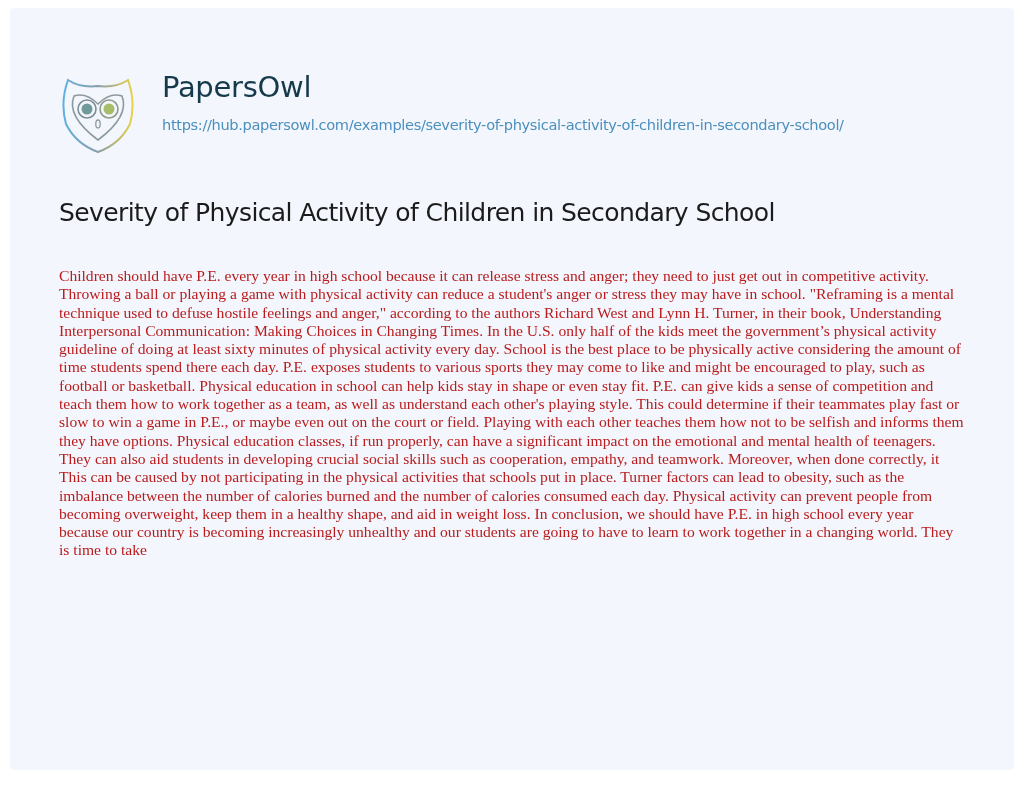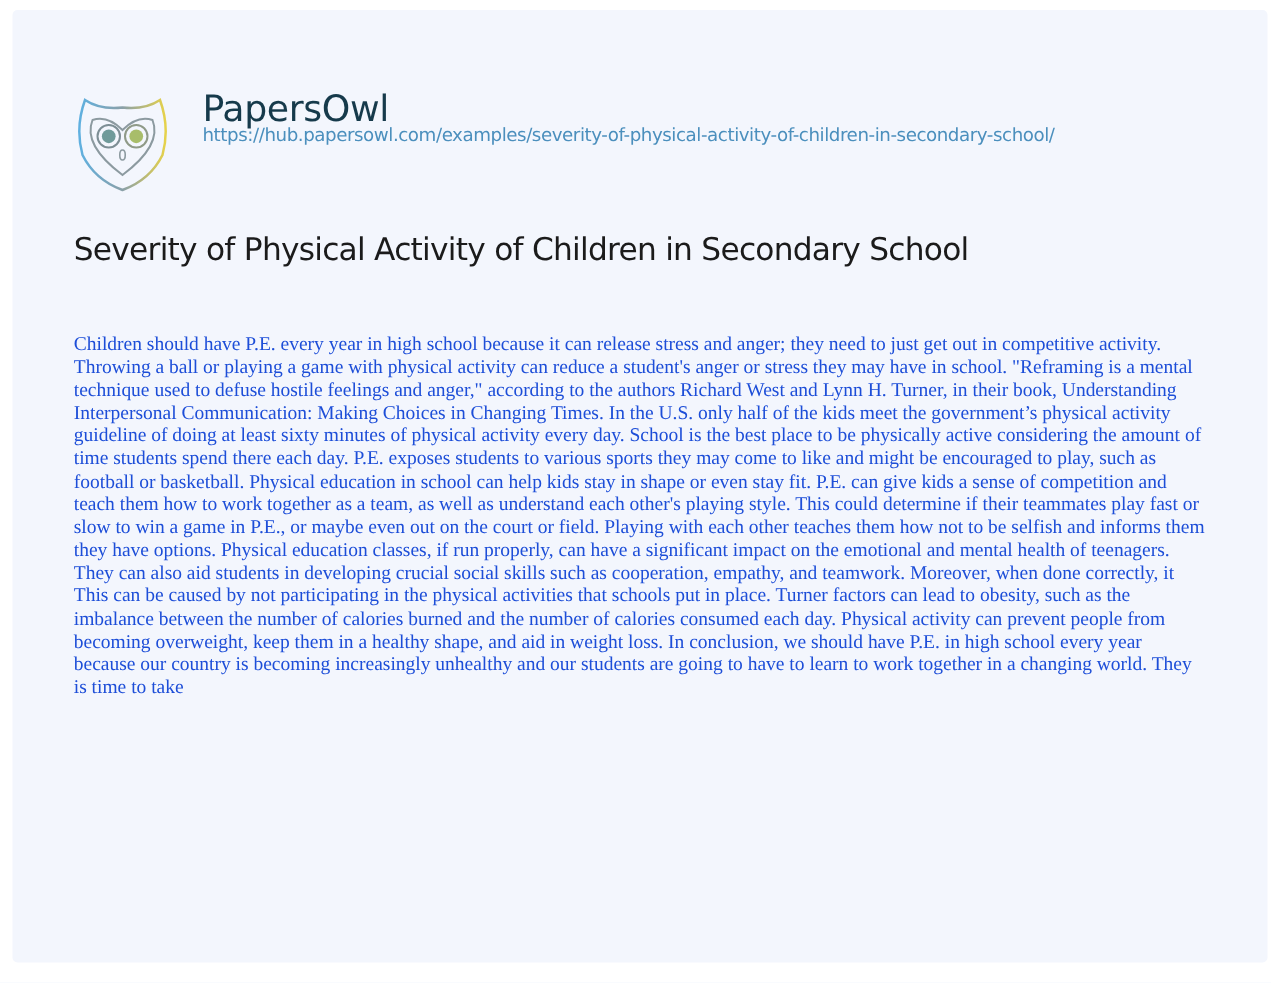--- a/index.html
+++ b/index.html
@@ -15,35 +15,35 @@
     }
     .logo {
       position: absolute; left: 50px; top: 66px; width: 76px; height: 80px;
     }
     .brand {
       position: absolute; left: 152px; top: 62px;
       font-family: "DejaVu Sans", sans-serif; font-weight: normal;
       font-size: 29px; color: #163a4b; letter-spacing: -0.3px;
     }
     .url {
-      position: absolute; left: 152px; top: 90px; width: 770px;
+      position: absolute; left: 152px; top: 106px; width: 770px;
       font-family: "DejaVu Sans", sans-serif; font-size: 14.6px;
       line-height: 22px; color: #4b8fbd; letter-spacing: -0.35px;
       text-decoration: none;
     }
     .title {
-      position: absolute; left: 49px; top: 174px; width: 740px;
+      position: absolute; left: 49px; top: 187px; width: 740px;
       font-family: "DejaVu Sans", sans-serif; font-size: 25px;
       line-height: 36px; color: #1b1b1b; letter-spacing: -0.6px;
       margin: 0; font-weight: normal;
     }
     .body-text {
       position: absolute; left: 49px; top: 259px; width: 960px;
       font-family: "Liberation Serif", serif; font-size: 15.6px;
-      line-height: 18.3px; color: #1d4ed8;
+      line-height: 18.3px; color: #b91c1c;
       margin: 0;
     }
   </style>
 </head>
 <body>
 
 <div class="card">
   <svg class="logo" viewBox="0 0 76 80">
     <defs>
       <linearGradient id="rim" x1="0" y1="0" x2="1" y2="0">

